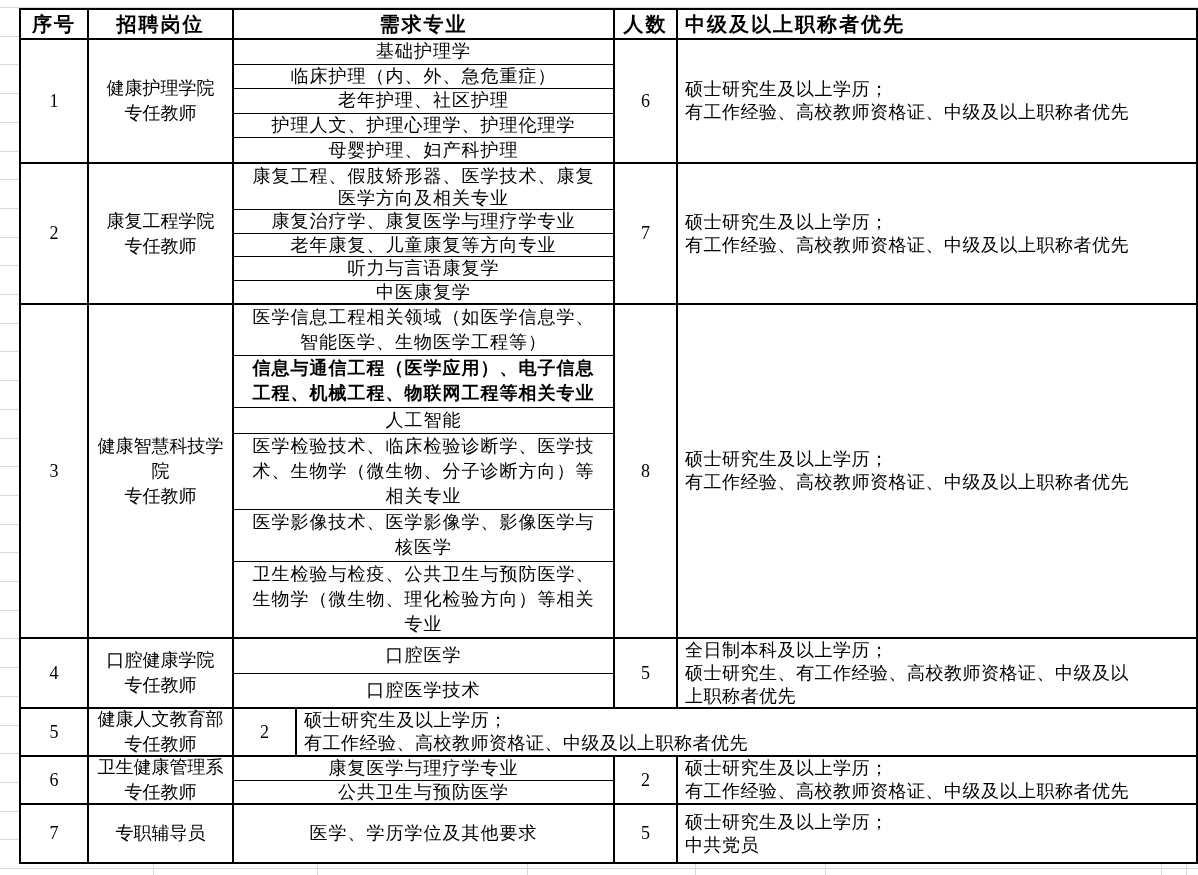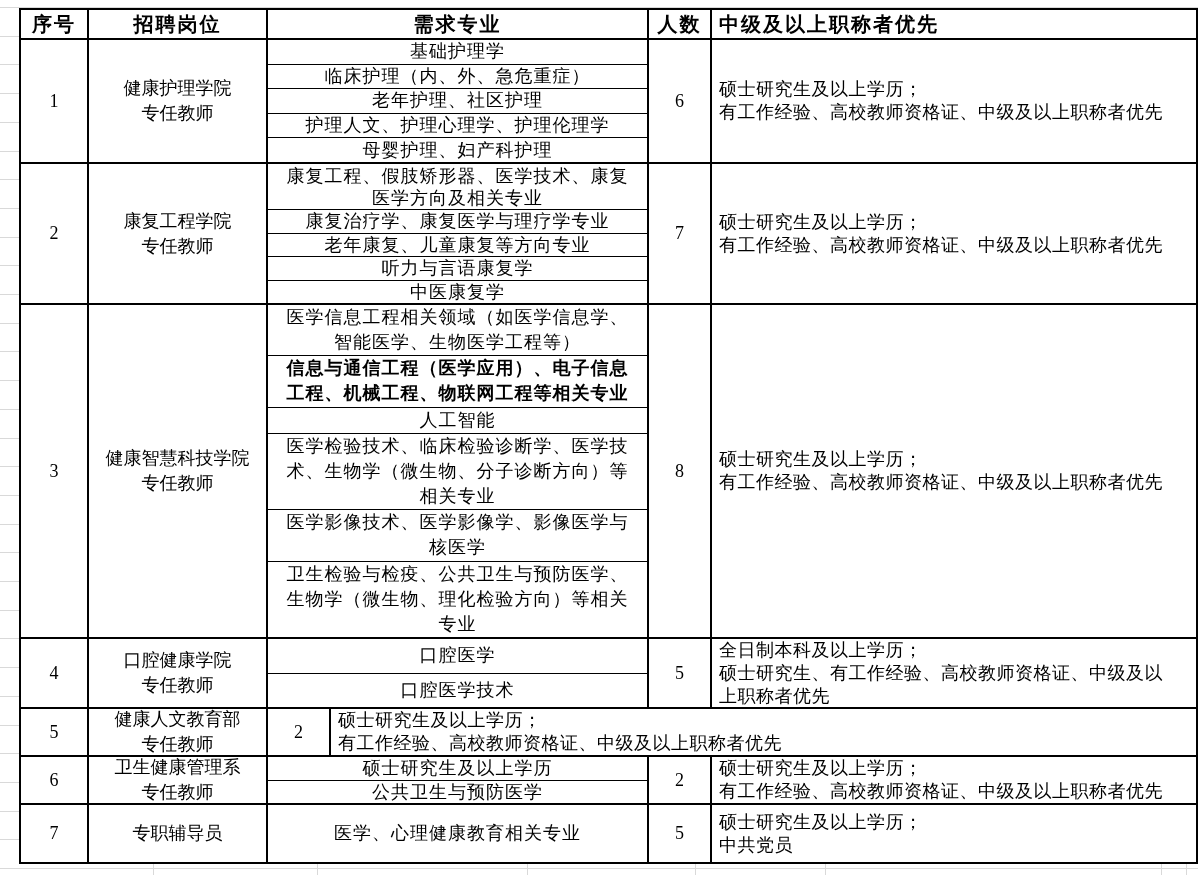--- a/index.html
+++ b/index.html
@@ -21,21 +21,21 @@
   .row{display:flex;box-sizing:border-box;border-bottom:2px solid #000;}
   .row:last-child{border-bottom:none;}
   .cell{
     box-sizing:border-box;border-right:2px solid #000;
     display:flex;align-items:center;justify-content:center;
     text-align:center;overflow:hidden;white-space:pre-line;
     font-size:18px;line-height:25px;
   }
   .cell:last-child{border-right:none;}
   .c0{width:68px;font-size:18px;}
-  .c1{width:179px;line-height:25px;}
+  .c1{width:145px;line-height:25px;}
   .c2{width:381px;display:block;padding:0;}
   .c3{width:63px;font-size:18px;}
   .c4{flex:1;justify-content:flex-start;text-align:left;padding:0 8px 0 7px;
       font-size:18px;line-height:23px;letter-spacing:0.5px;}
   .header{height:30px;}
   .header .cell{font-weight:bold;font-size:20px;letter-spacing:2px;line-height:28px;}
   .subs{display:flex;flex-direction:column;height:100%;}
   .sub{
     flex-basis:0;display:flex;align-items:center;justify-content:center;
     border-bottom:1px solid #000;box-sizing:border-box;
@@ -115,27 +115,27 @@
         <div class="cell c1">健康人文教育部
 专任教师</div>
         <div class="cell c3">2</div>
         <div class="cell c4">硕士研究生及以上学历；
 有工作经验、高校教师资格证、中级及以上职称者优先</div>
       </div>
       <div class="row" style="height: 48px;">
         <div class="cell c0">6</div>
         <div class="cell c1">卫生健康管理系
 专任教师</div>
-        <div class="cell c2"><div class="subs"><div class="sub" style="flex-grow: 1; line-height: 22px;">硕士研究生及以上学历</div><div class="sub" style="flex-grow: 1; line-height: 22px;">公共卫生与预防医学</div></div></div>
+        <div class="cell c2"><div class="subs"><div class="sub" style="flex-grow: 1; line-height: 22px;">康复医学与理疗学专业</div><div class="sub" style="flex-grow: 1; line-height: 22px;">公共卫生与预防医学</div></div></div>
         <div class="cell c3">2</div>
         <div class="cell c4">硕士研究生及以上学历；
 有工作经验、高校教师资格证、中级及以上职称者优先</div>
       </div>
       <div class="row" style="height: 57px;">
         <div class="cell c0">7</div>
         <div class="cell c1">专职辅导员</div>
-        <div class="cell c2"><div class="subs"><div class="sub" style="flex-grow: 1; line-height: 25px;">医学、心理健康教育相关专业</div></div></div>
+        <div class="cell c2"><div class="subs"><div class="sub" style="flex-grow: 1; line-height: 25px;">医学、学历学位及其他要求</div></div></div>
         <div class="cell c3">5</div>
         <div class="cell c4">硕士研究生及以上学历；
 中共党员</div>
       </div>
     </div>
 </div>
 
 </body></html>

